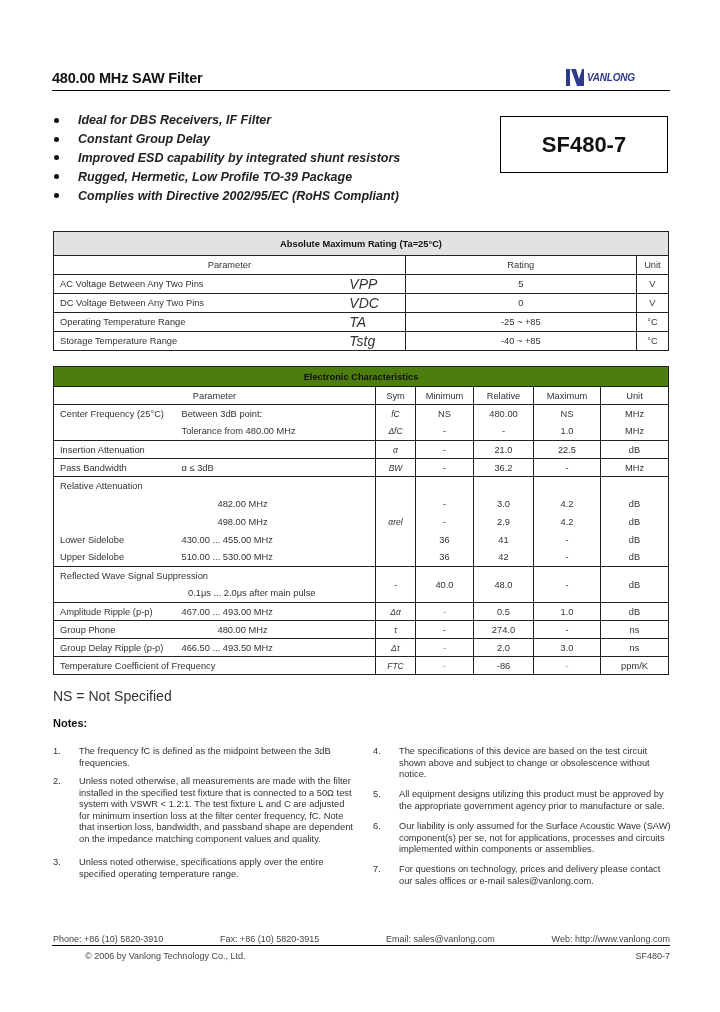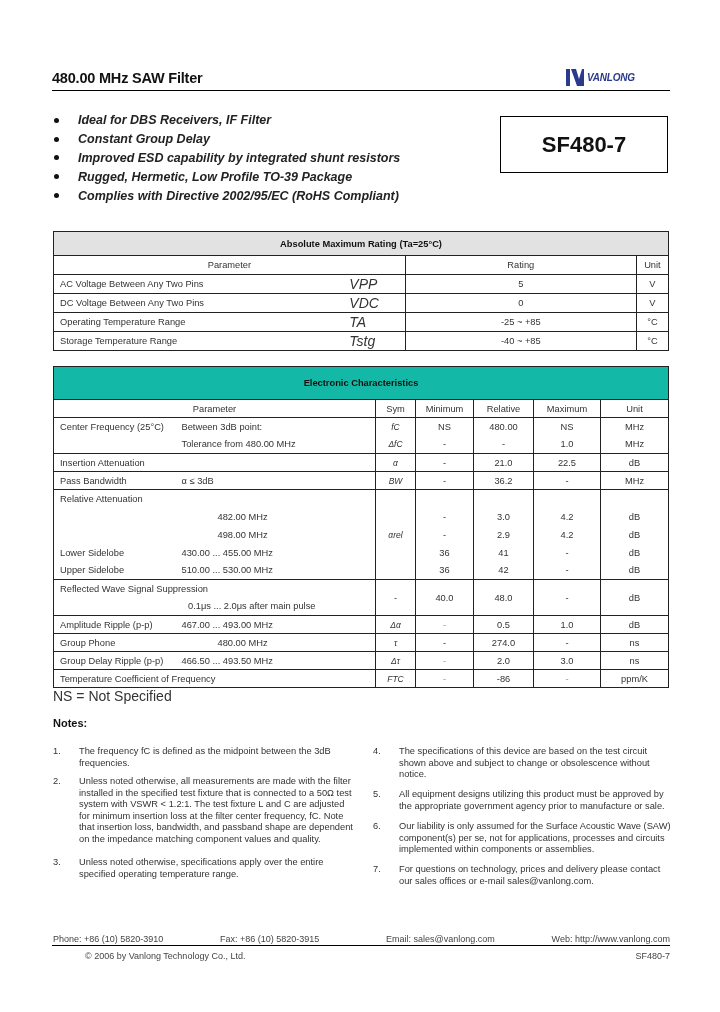--- a/index.html
+++ b/index.html
@@ -25,21 +25,21 @@
   table { border-collapse: collapse; position: absolute; font-size: 9.3px; color: #333; }
   td, th { border: 1px solid #222; font-weight: normal; }
   .t1 { left: 53px; top: 223px; width: 616px; }
   .t1 .cap { background: #e2e2e2; text-align: center; height: 24px; font-weight: bold; color: #111; }
   .t1 td { height: 19px; }
   .t1 .param { padding-left: 6px; border-right: none; }
   .t1 .sym { border-left: none; font-style: italic; font-size: 14px; padding-left: 4px; width: 60px; }
   .center { text-align: center; }
 
   .t2 { left: 53px; top: 358px; width: 616px; }
-  .t2 .cap { background: #14b8a6; text-align: center; height: 33px; font-weight: bold; color: #111; }
+  .t2 .cap { background: #4d7c0f; text-align: center; height: 20px; font-weight: bold; color: #111; }
   .t2 td { height: 18px; vertical-align: middle; }
   .t2 .pl { padding-left: 6px; }
   .sym-i { font-style: italic; font-size: 8.5px; }
   .noborder-b { border-bottom: none; }
   .noborder-t { border-top: none; }
   .ns-note { position: absolute; left: 53px; top: 680px; font-size: 14px; color: #333; }
 
   
   .notes-title { position: absolute; left: 53px; top: 709px; font-size: 11px; font-weight: bold; }
   .note { position: absolute; font-size: 9.3px; color: #333; line-height: 11.6px; display: flex; }

